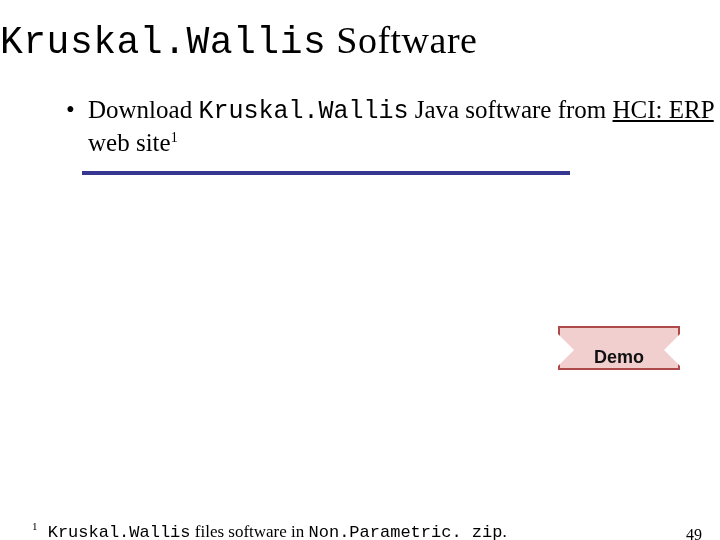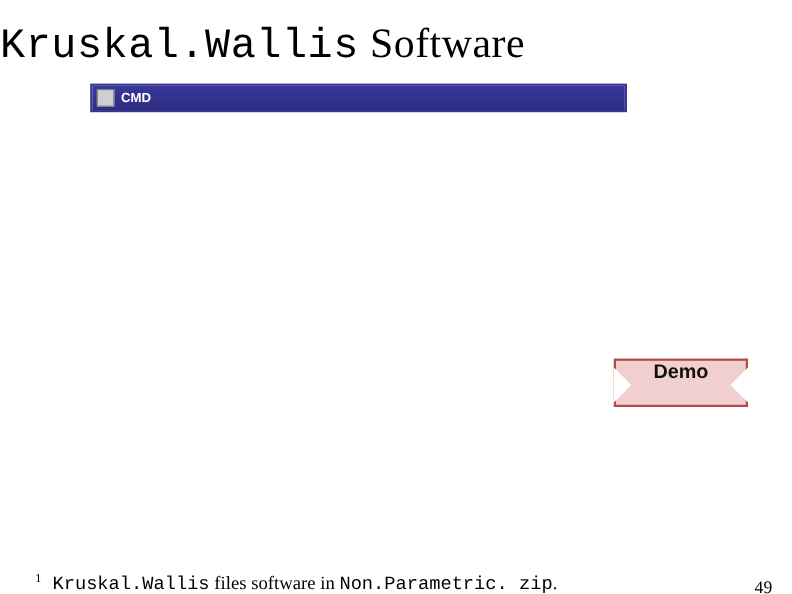--- a/index.html
+++ b/index.html
@@ -74,21 +74,21 @@
     white-space:pre;
   }
   .demo-ribbon{
     position:absolute;
     right:40px;
     top:308px;
     width:122px;height:44px;
     background:#f2cfcf;
     border:2px solid #b04a4a;
     box-sizing:border-box;
-    display:flex;align-items:flex-start;justify-content:center;
+    display:flex;align-items:flex-end;justify-content:center;
     font:bold 18px Arial,sans-serif;
     color:#111;
   }
   .demo-ribbon::before,
   .demo-ribbon::after{
     content:"";
     position:absolute;
     top:6px;
     width:0;height:0;
     border-top:16px solid transparent;
@@ -117,27 +117,28 @@
 </style>
 </head>
 <body>
 
 <div class="slide">
 
   <div class="title">
     <span class="mono">Kruskal.Wallis</span><span> Software</span>
   </div>
 
+  <ul class="bullets">
+    <li>
+      <span>Download </span><span class="mono">Kruskal.Wallis</span><span> Java software from </span><span class="underline">HCI: ERP</span><span> web site</span><span class="sup">1</span>
+    </li>
+  </ul>
 
   <div class="terminal-wrap">
     <div class="terminal-window">
-      <div class="titlebar">
-        <span class="sys-icon"></span>
-        <span class="win-title">CMD</span>
-      </div>
     </div>
   </div>
 
   <div class="demo-ribbon">
     <span>Demo</span>
   </div>
 
   <div class="footnote">
     <span class="sup">1</span><span class="mono"> Kruskal.Wallis</span><span> files software in </span><span class="mono">Non.Parametric. zip</span><span>.</span>
   </div>

